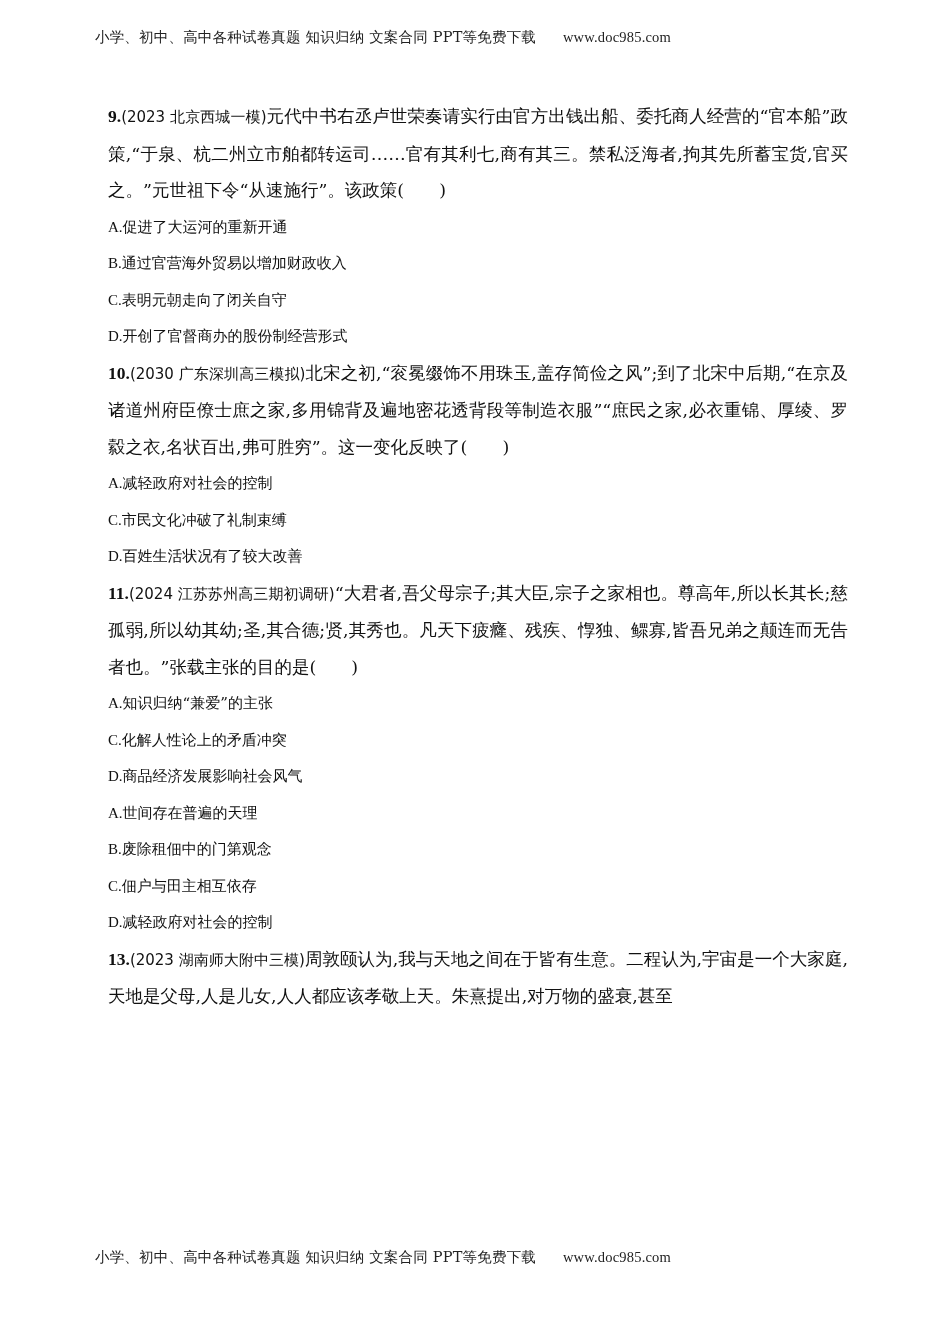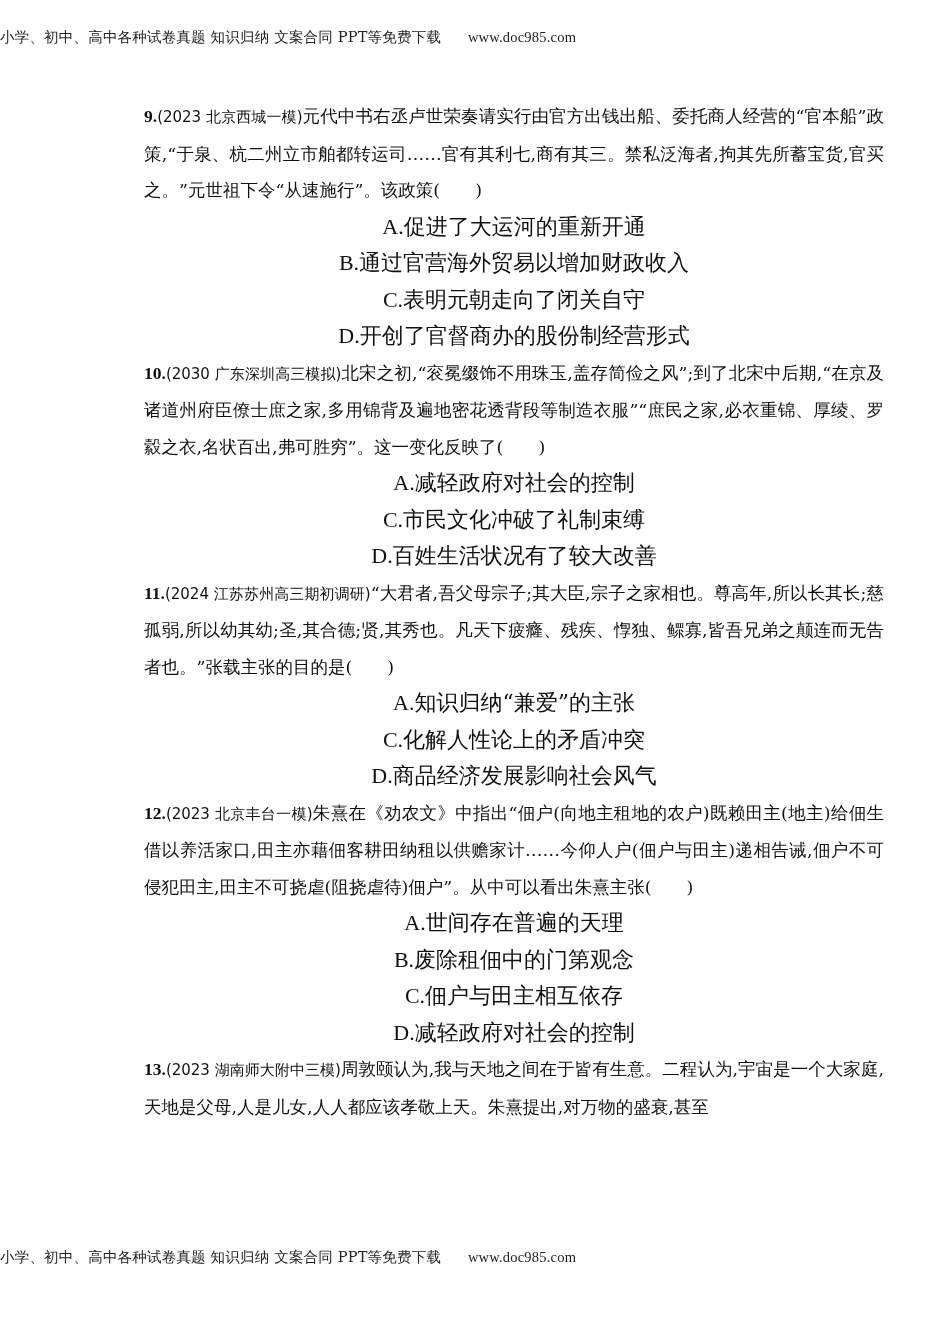--- a/index.html
+++ b/index.html
@@ -1,27 +1,27 @@
 <!DOCTYPE html>
 <html><head>
 <meta charset="utf-8">
 <style>
   html, body { margin: 0; padding: 0; background: #ffffff; }
   body { width: 950px; height: 1344px; position: relative; overflow: hidden;
          font-family: "DejaVu Serif", "Liberation Serif", serif; color: #111; }
-  .hdr, .ftr { position: absolute; left: 0; width: 766px; text-align: left;
+  .hdr, .ftr { position: absolute; left: 0; width: 766px; text-align: center;
                font-size: 14.5px; color: #222; letter-spacing: 0.2px; white-space: nowrap; }
   .hdr { top: 28px; }
   .ftr { top: 1248px; }
   .hdr .url, .ftr .url { margin-left: 22px; font-family: "Liberation Serif", serif; }
-  .content { position: absolute; left: 108px; top: 98px; width: 740px; margin-left: 36px; }
+  .content { position: absolute; left: 108px; top: 98px; width: 740px; }
   .q-stem { font-size: 17.5px; line-height: 36.5px; text-align: justify; margin: 0; }
   .q-num { font-weight: bold; font-family: "Liberation Serif", serif; }
   .q-src { font-size: 15px; font-family: "DejaVu Sans", sans-serif; }
-  .opt { font-size: 22px; line-height: 36.5px; margin: 0; white-space: nowrap; text-align: center; }
+  .opt { font-size: 15px; line-height: 36.5px; margin: 0; white-space: nowrap; }
   .opt .letter { font-family: "Liberation Serif", serif; }
 </style>
 </head>
 <body>
 
 <div class="hdr">
   <span>小学、初中、高中各种试卷真题  知识归纳  文案合同  PPT等免费下载</span>
   <span class="url">www.doc985.com</span>
 </div>
 
@@ -43,21 +43,20 @@
   </div>
 
   <div>
     <p class="q-stem"><span class="q-num">11.</span><span class="q-src">(2024 江苏苏州高三期初调研)</span><span>“大君者,吾父母宗子;其大臣,宗子之家相也。尊高年,所以长其长;慈孤弱,所以幼其幼;圣,其合德;贤,其秀也。凡天下疲癃、残疾、惸独、鳏寡,皆吾兄弟之颠连而无告者也。”张载主张的目的是(　　)</span></p>
     <p class="opt"><span class="letter">A.</span><span>知识归纳“兼爱”的主张</span></p>
     <p class="opt"><span class="letter">C.</span><span>化解人性论上的矛盾冲突</span></p>
     <p class="opt"><span class="letter">D.</span><span>商品经济发展影响社会风气</span></p>
   </div>
 
   <div>
-    <p class="q-stem"><span class="q-num">12.</span><span class="q-src">(2023 北京丰台一模)</span><span>朱熹在《劝农文》中指出“佃户(向地主租地的农户)既赖田主(地主)给佃生借以养活家口,田主亦藉佃客耕田纳租以供赡家计……今仰人户(佃户与田主)递相告诫,佃户不可侵犯田主,田主不可挠虐(阻挠虐待)佃户”。从中可以看出朱熹主张(　　)</span></p>
     <p class="opt"><span class="letter">A.</span><span>世间存在普遍的天理</span></p>
     <p class="opt"><span class="letter">B.</span><span>废除租佃中的门第观念</span></p>
     <p class="opt"><span class="letter">C.</span><span>佃户与田主相互依存</span></p>
     <p class="opt"><span class="letter">D.</span><span>减轻政府对社会的控制</span></p>
   </div>
 
   <div>
     <p class="q-stem"><span class="q-num">13.</span><span class="q-src">(2023 湖南师大附中三模)</span><span>周敦颐认为,我与天地之间在于皆有生意。二程认为,宇宙是一个大家庭,天地是父母,人是儿女,人人都应该孝敬上天。朱熹提出,对万物的盛衰,甚至</span></p>
   </div>
 

